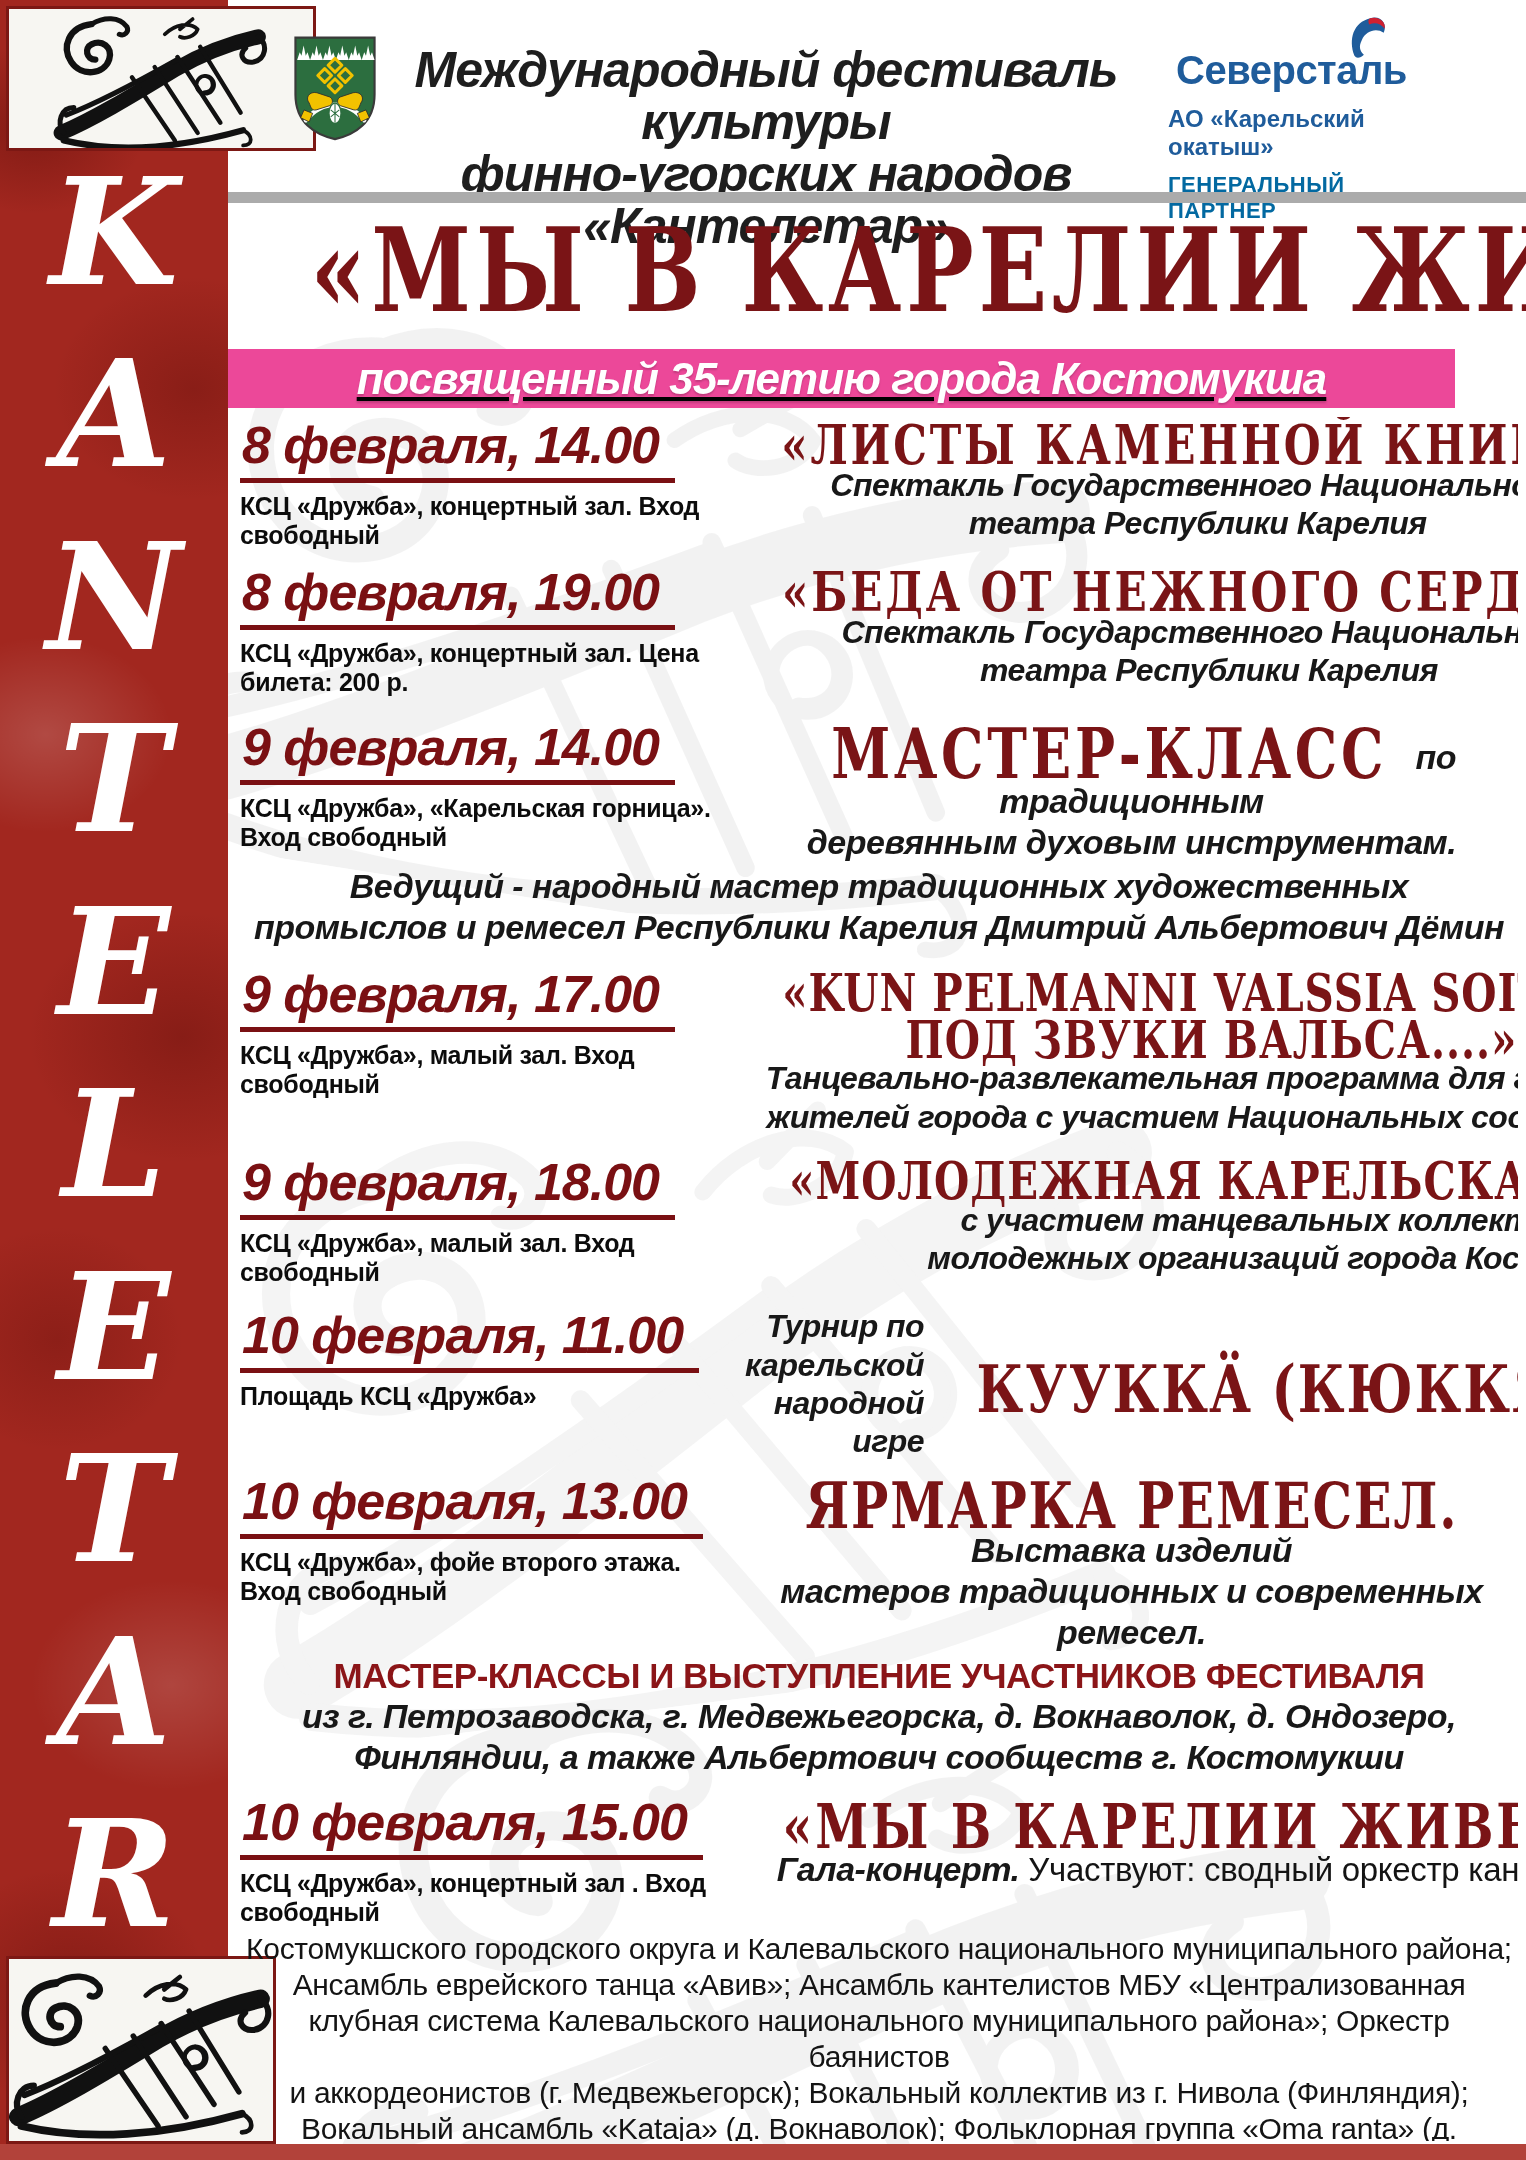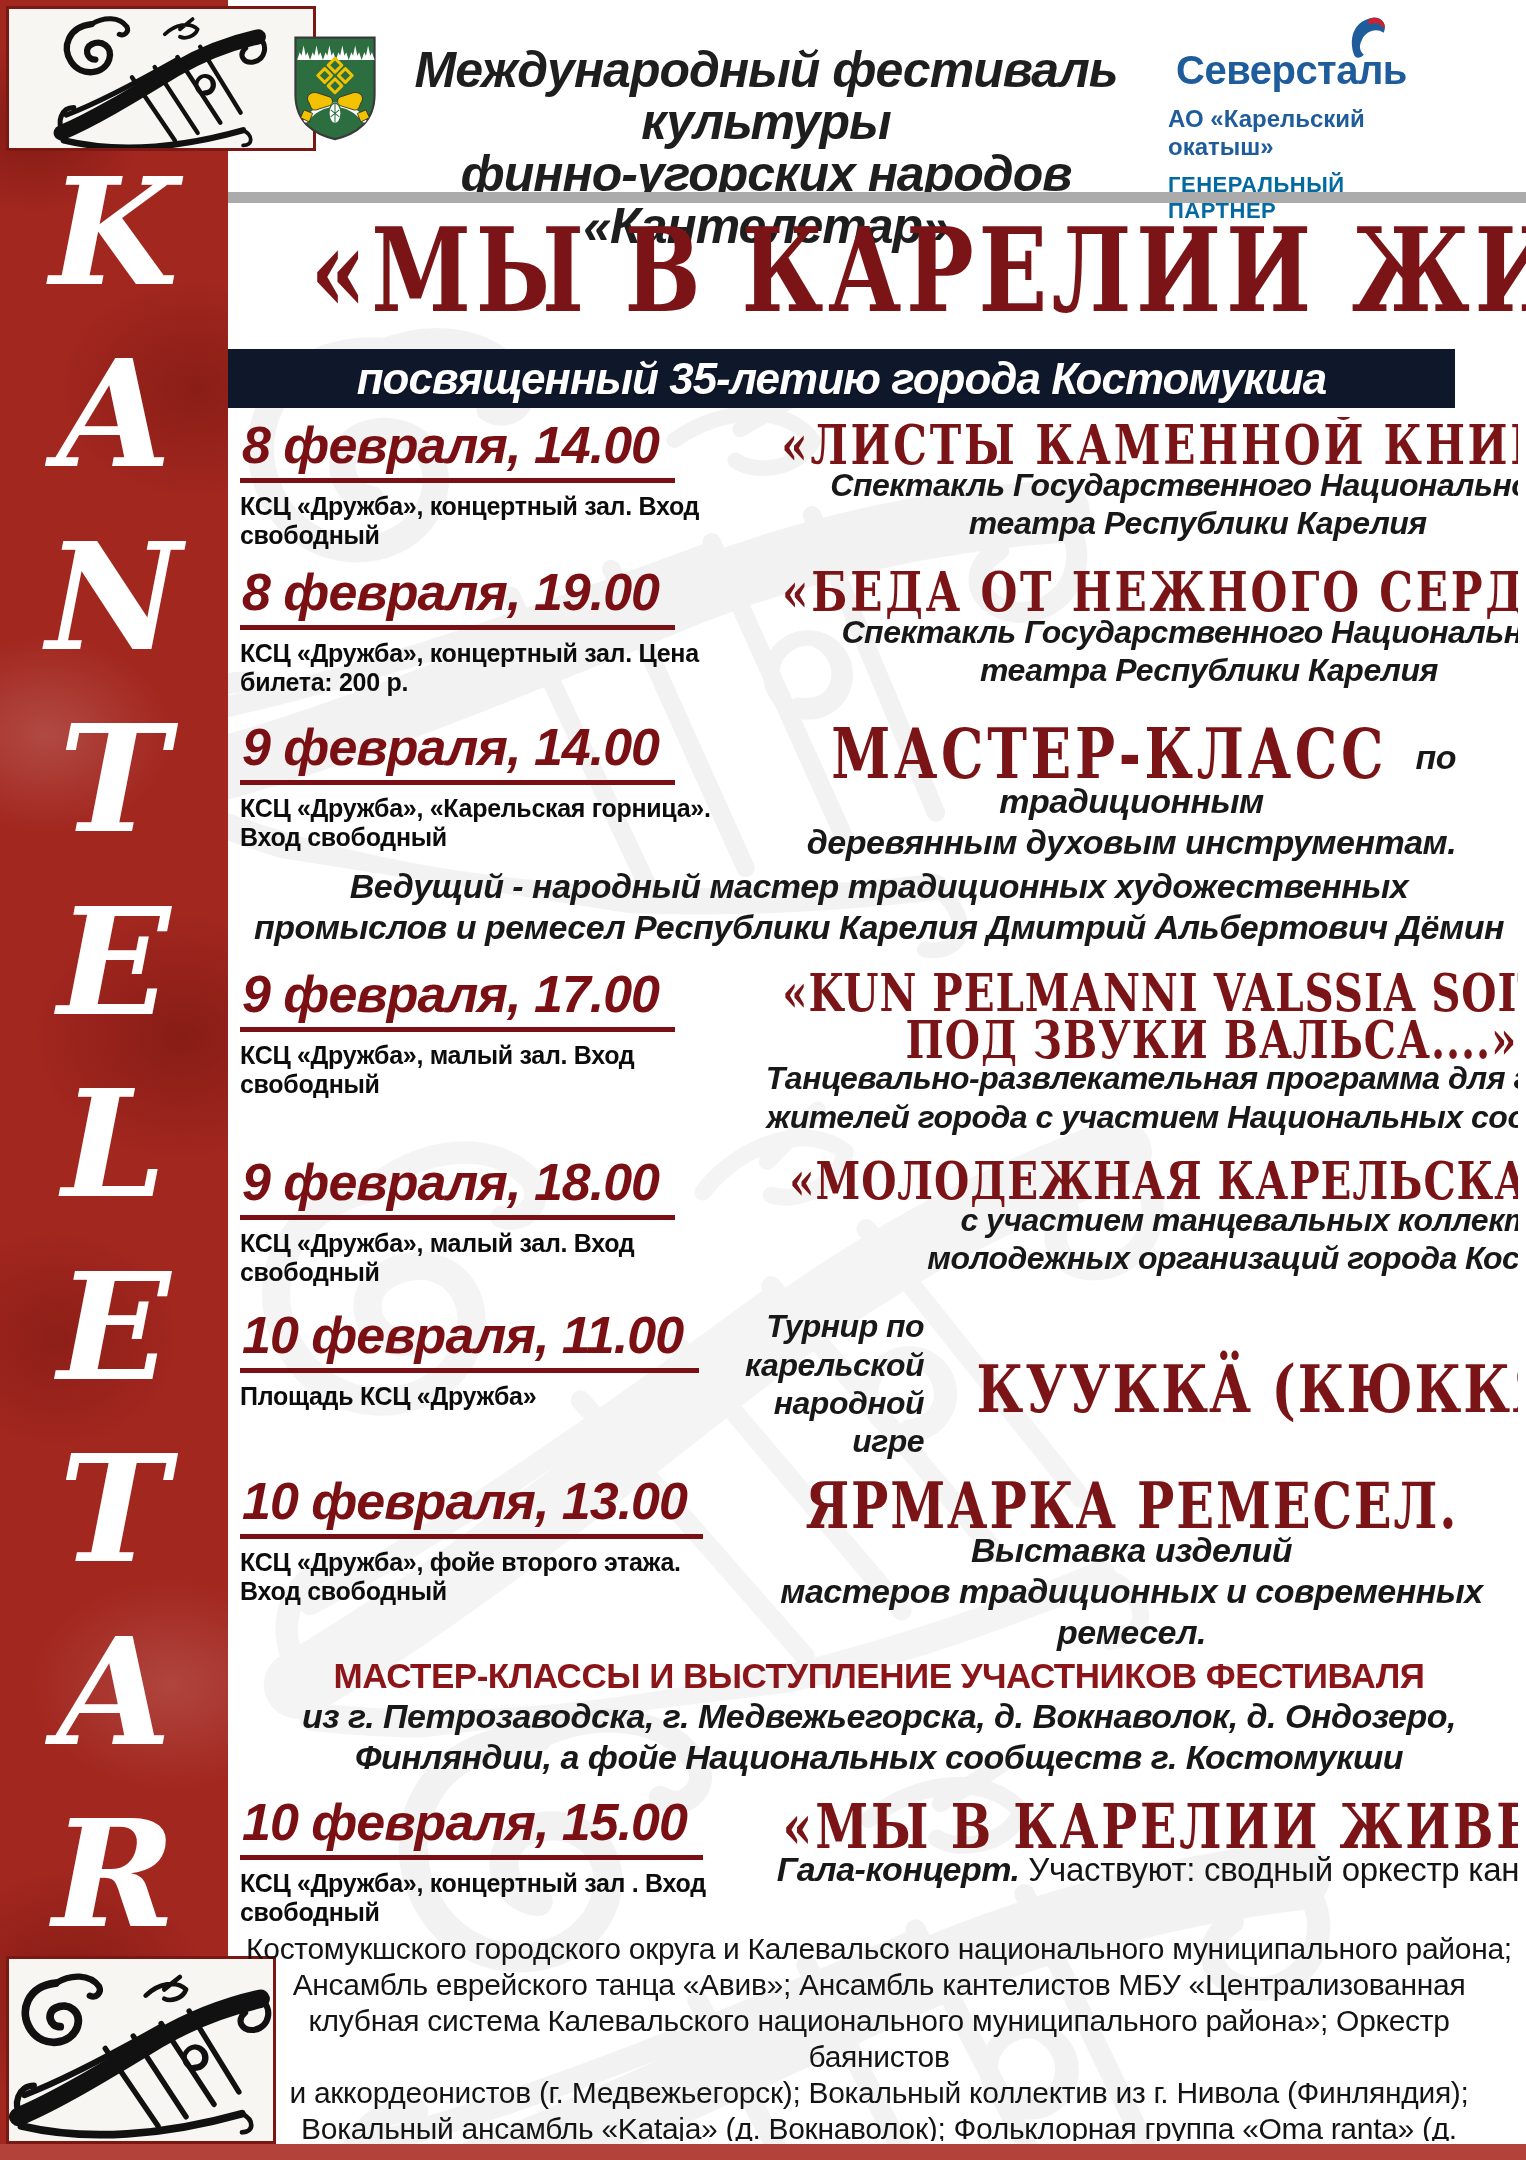--- a/index.html
+++ b/index.html
@@ -58,21 +58,21 @@
   
   .disp {
     font-family:"DejaVu Serif", serif; font-weight:700; color:#7a1416;
     letter-spacing:3px; line-height:1.06; white-space:nowrap;
     display:inline-block; transform:scale(0.92,1.18); transform-origin:center top;
   }
   .main-title { position:absolute; left:240px; top:210px; width:1270px; text-align:center; }
   .main-title .disp { font-size:98px; letter-spacing:5px; }
   .banner {
     position:absolute; left:228px; top:349px; width:1227px; height:59px;
-    background:#0f172a; display:flex; align-items:center; justify-content:center;
+    background:#ec4899; display:flex; align-items:center; justify-content:center;text-decoration:underline;
   }
   .banner-text {
     font-style:italic; font-weight:700; font-size:44px; color:#ffffff;
     text-shadow:0 2px 2px rgba(0,0,0,.18); letter-spacing:-1px;
   }
 
   
   .events { position:absolute; left:240px; top:417px; width:1278px; height:1724px; overflow:hidden; }
   .event { margin-bottom:16px; }
   .ev-row { display:flex; }
@@ -312,21 +312,21 @@
       </div>
       <div class="ev-right tfair">
         <div><span class="disp">ЯРМАРКА РЕМЕСЕЛ.</span>
           <span class="bi bi-lg">Выставка изделий</span></div>
         <div class="bi bi-lg">мастеров традиционных и современных ремесел.</div>
       </div>
     </div>
     <div class="ev-wide">
       <div class="redcaps">МАСТЕР-КЛАССЫ И ВЫСТУПЛЕНИЕ УЧАСТНИКОВ ФЕСТИВАЛЯ</div>
       <div class="bi bi-lg">из г. Петрозаводска, г. Медвежьегорска, д. Вокнаволок, д. Ондозеро,</div>
-      <div class="bi bi-lg">Финляндии, а фойе Национальных сообществ г. Костомукши</div>
+      <div class="bi bi-lg">Финляндии, а также Альбертович сообществ г. Костомукши</div>
     </div>
   </div>
 
   <div class="event" style="margin-bottom:12px">
     <div class="ev-row">
       <div class="ev-left">
         <div><span class="date">10 февраля, 15.00</span></div>
         <div class="venue">КСЦ «Дружба», концертный зал . Вход свободный</div>
       </div>
       <div class="ev-right tgala">

